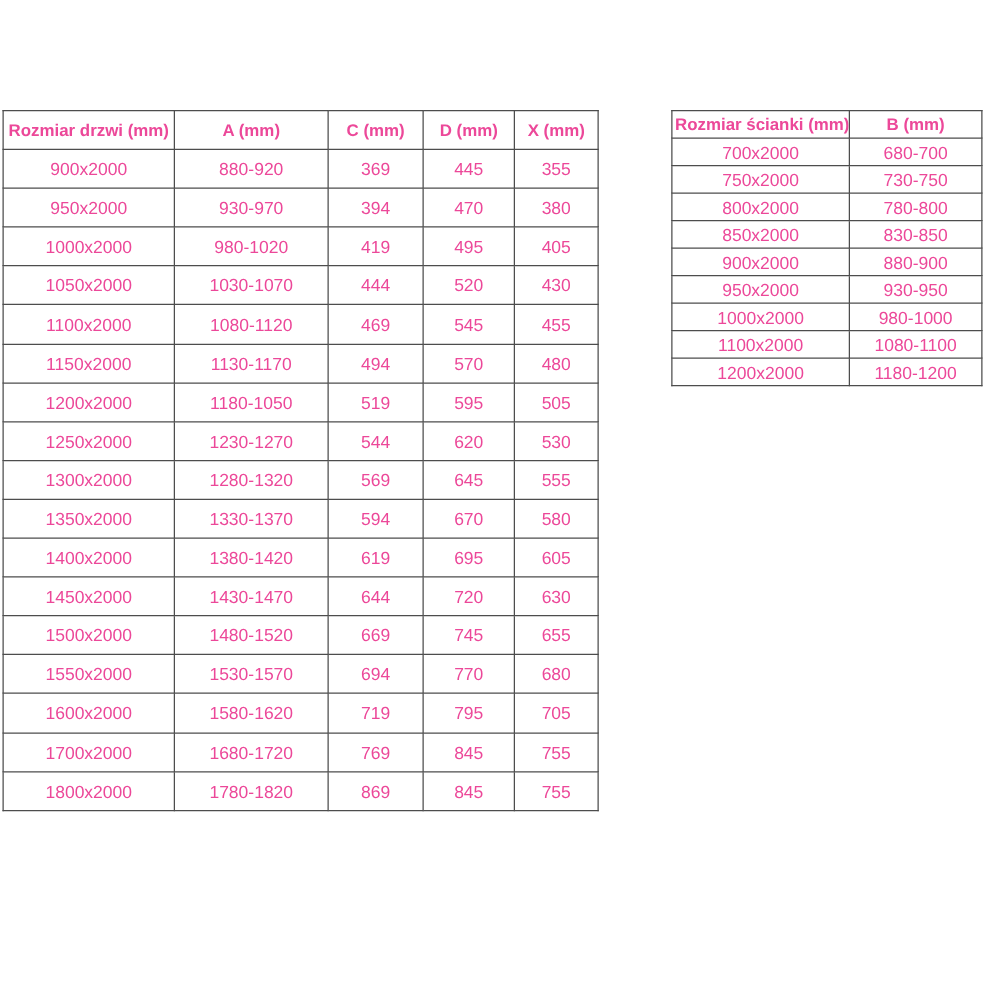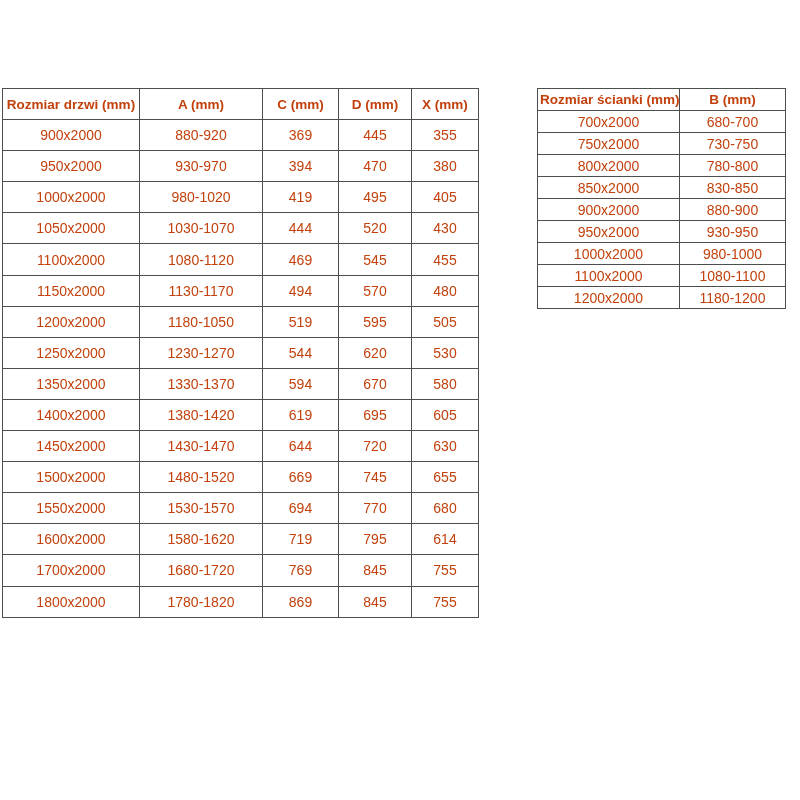--- a/index.html
+++ b/index.html
@@ -12,21 +12,21 @@
     position: relative;
     width: 800px;
     height: 800px;
     background: #ffffff;
     overflow: hidden;
   }
   table.spec {
     position: absolute;
     border-collapse: collapse;
     table-layout: fixed;
-    color: #c2410c;
+    color: #ec4899;
     font-size: 14px;
   }
   table.spec th, table.spec td {
     border: 1px solid #4d4d4d;
     text-align: center;
     vertical-align: middle;
     padding: 0 2px;
     overflow: hidden;
     white-space: nowrap;
   }
@@ -120,20 +120,27 @@
           <td>505</td>
         </tr>
         <tr>
           <td>1250x2000</td>
           <td>1230-1270</td>
           <td>544</td>
           <td>620</td>
           <td>530</td>
         </tr>
         <tr>
+          <td>1300x2000</td>
+          <td>1280-1320</td>
+          <td>569</td>
+          <td>645</td>
+          <td>555</td>
+        </tr>
+        <tr>
           <td>1350x2000</td>
           <td>1330-1370</td>
           <td>594</td>
           <td>670</td>
           <td>580</td>
         </tr>
         <tr>
           <td>1400x2000</td>
           <td>1380-1420</td>
           <td>619</td>
@@ -159,21 +166,21 @@
           <td>1530-1570</td>
           <td>694</td>
           <td>770</td>
           <td>680</td>
         </tr>
         <tr>
           <td>1600x2000</td>
           <td>1580-1620</td>
           <td>719</td>
           <td>795</td>
-          <td>614</td>
+          <td>705</td>
         </tr>
         <tr>
           <td>1700x2000</td>
           <td>1680-1720</td>
           <td>769</td>
           <td>845</td>
           <td>755</td>
         </tr>
         <tr>
           <td>1800x2000</td>

